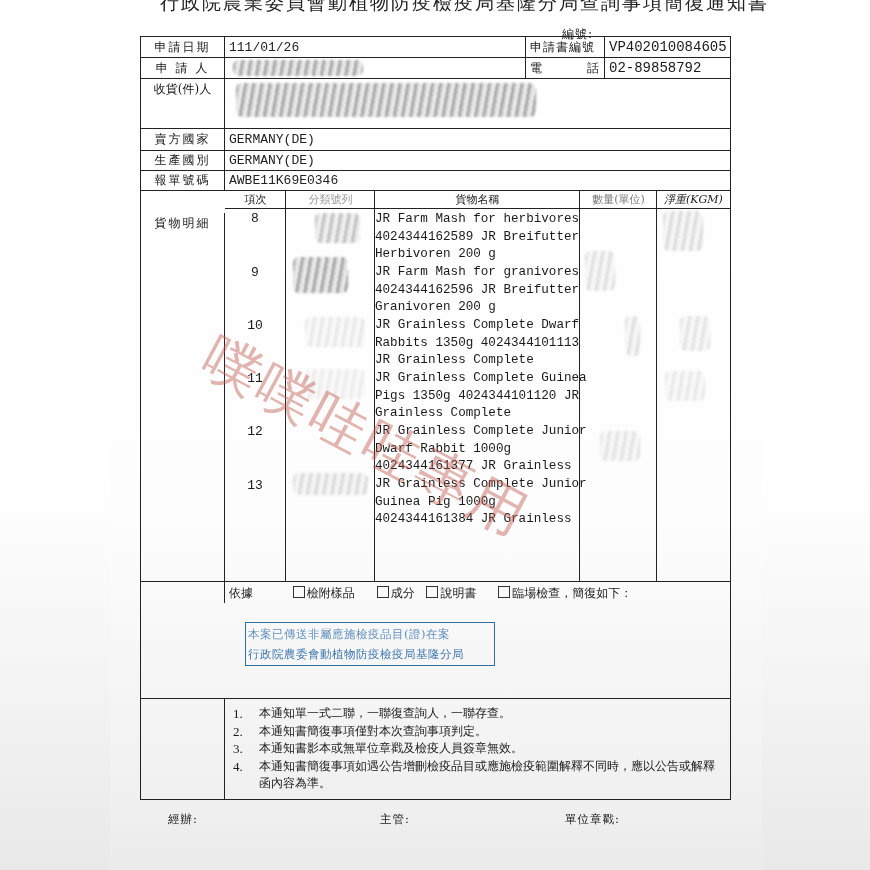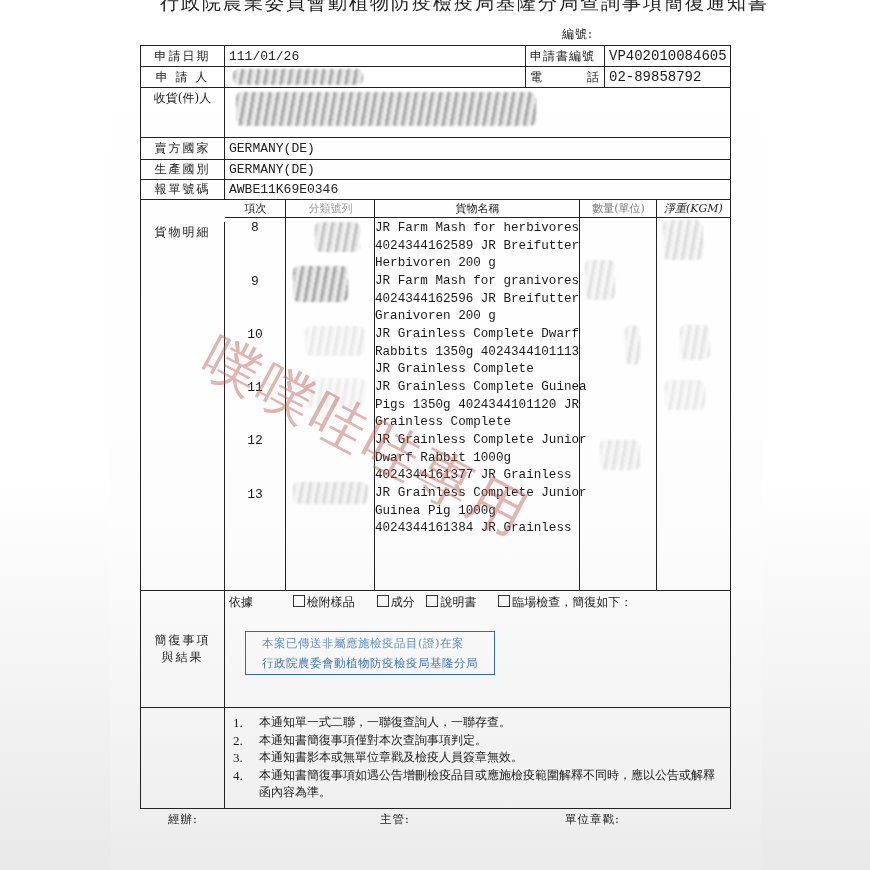--- a/index.html
+++ b/index.html
@@ -14,21 +14,21 @@
     background: linear-gradient(to bottom, #ffffff 0%, #fdfdfd 60%, #f1f1f1 90%, #ebebeb 100%);
   }
   .doc-title {
     position:absolute; left:160px; top:-10px; width:580px;
     font-size:19px; letter-spacing:2px; white-space:nowrap; color:#222;
     font-family: "DejaVu Serif", serif;
   }
   .doc-number-label {
     position:absolute; left:562px; top:26px; font-size:12px; letter-spacing:1px;
   }
-  .form { position:absolute; left:140px; top:45px; width:589px; border:1.5px solid #222; border-bottom:none; }
+  .form { position:absolute; left:140px; top:36px; width:589px; border:1.5px solid #222; border-bottom:none; }
   .row { position:absolute; left:0; width:589px; border-bottom:1.5px solid #222; box-sizing:border-box; }
   .lbl {
     position:absolute; left:0; top:0; width:84px; height:100%;
     border-right:1.5px solid #222; box-sizing:border-box;
     font-size:12px; letter-spacing:2px; display:flex; align-items:center; justify-content:center;
   }
   .val {
     position:absolute; left:88px; top:0; height:100%;
     font-family:"Liberation Mono","DejaVu Sans Mono",monospace; font-size:13px;
     display:flex; align-items:center; color:#222;
@@ -58,21 +58,21 @@
   }
   .item-desc {
     position:absolute; left:150px; width:205px;
     font-family:"Liberation Mono","DejaVu Sans Mono",monospace; font-size:12.6px; line-height:17.6px; white-space:pre;
   }
   .remarks-line { position:absolute; left:88px; top:3px; font-size:12px; white-space:nowrap; }
   .cb { display:inline-block; width:10px; height:10px; border:1px solid #333; vertical-align:-1px; margin-right:2px; }
   .stamp {
     position:absolute; left:104px; top:40px; width:250px; height:44px;
     border:1.5px solid #2f6fa8; color:#3a74ad; font-size:11.5px; line-height:20px;
-    padding:1px 16px; box-sizing:border-box; letter-spacing:0.5px;
+    padding:1px 2px; box-sizing:border-box; letter-spacing:0.5px;
   }
   .notes { position:absolute; left:92px; top:6px; font-size:12px; line-height:17.5px; }
   .note { display:flex; }
   .note .num { width:26px; font-family:"Liberation Serif", serif; font-size:13px; }
   .note .txt { width:460px; }
   .footer-item { position:absolute; top:812px; font-size:11.5px; letter-spacing:1px; }
   .watermark {
     position:absolute; left:225px; top:320px; transform:rotate(28deg); transform-origin:left top;
     font-size:56px; color:rgba(190,90,80,0.45); font-family:"DejaVu Sans", sans-serif;
     white-space:nowrap; letter-spacing:4px; pointer-events:none;
@@ -174,24 +174,20 @@
       <div class="redact" style="left:360px;top:60px;width:30px;height:40px;opacity:0.35;"></div>
       <div class="redact" style="left:400px;top:125px;width:15px;height:40px;opacity:0.35;"></div>
       <div class="redact" style="left:375px;top:240px;width:40px;height:30px;opacity:0.3;"></div>
       <div class="redact" style="left:438px;top:20px;width:40px;height:40px;opacity:0.4;"></div>
       <div class="redact" style="left:455px;top:125px;width:30px;height:35px;opacity:0.3;"></div>
       <div class="redact" style="left:440px;top:180px;width:40px;height:30px;opacity:0.25;"></div>
     </div>
   </div>
 
   <div class="row" style="top:545px;height:117px;">
-    <div class="lbl" style="flex-direction:column;">
-      <span>簡復事項</span>
-      <span>與結果</span>
-    </div>
     <div class="remarks-line">
       <span style="margin-right:36px;">依據</span>
       <span class="cb"></span><span class="cbtext">檢附樣品</span>
       <span class="cb"></span><span class="cbtext" style="margin-right:8px;">成分</span>
       <span class="cb"></span><span class="cbtext">說明書</span>
       <span class="cb"></span><span>臨場檢查，簡復如下：</span>
     </div>
     <div class="stamp">
       <div style="opacity:0.8;">本案已傳送非屬應施檢疫品目(證)在案</div>
       <div>行政院農委會動植物防疫檢疫局基隆分局</div>

